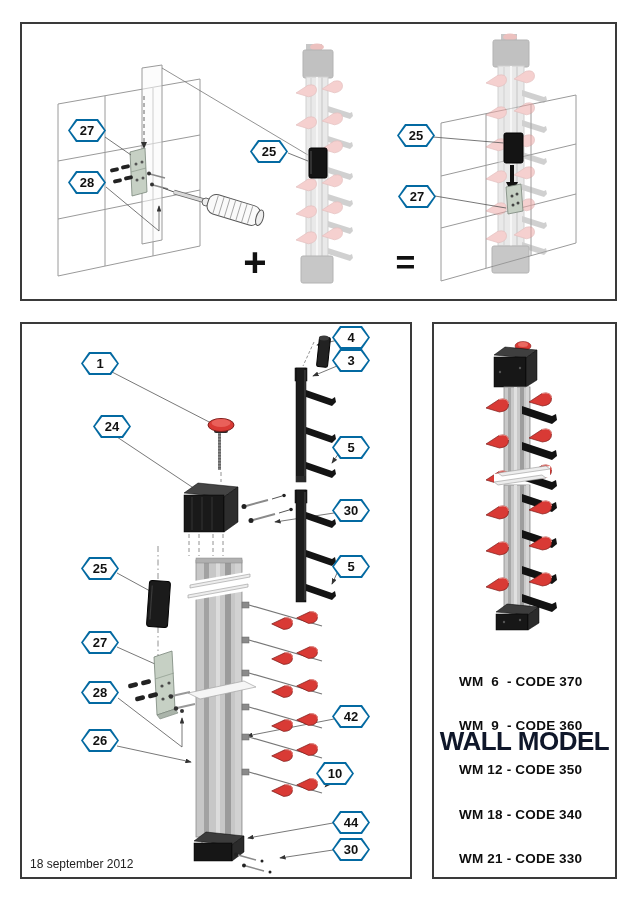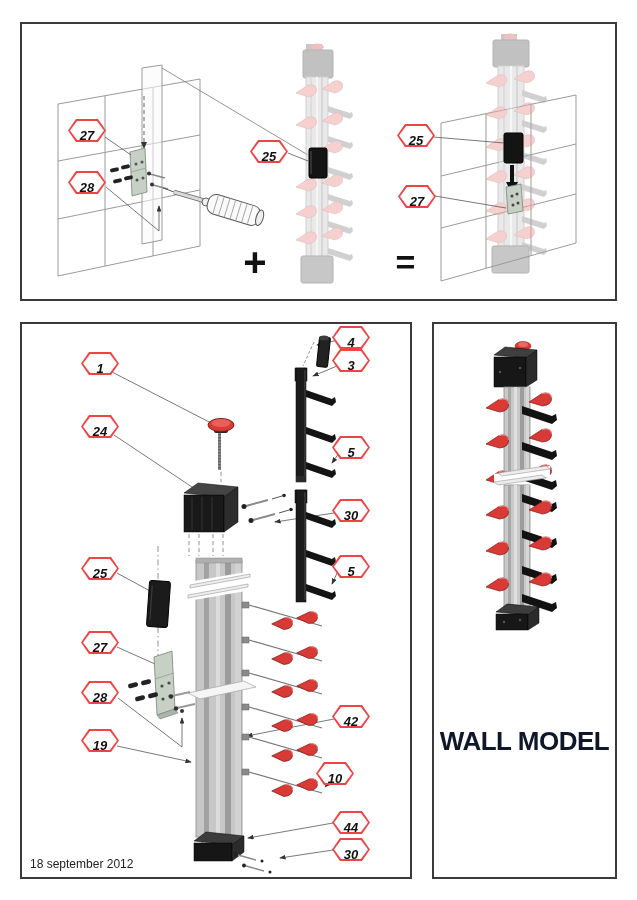--- a/index.html
+++ b/index.html
@@ -3,23 +3,23 @@
 <meta charset="utf-8">
 <style>
   html,body{margin:0;padding:0;background:#fff;}
   .page{position:relative;width:637px;height:900px;background:#fff;overflow:hidden;
         font-family:"Liberation Sans",sans-serif;}
   .panel{position:absolute;border:2.5px solid #3a3a3a;background:#fff;}
   #panel-instructions{left:20px;top:22px;width:593px;height:275px;}
   #panel-exploded{left:20px;top:322px;width:388px;height:553px;}
   #panel-model{left:432px;top:322px;width:181px;height:553px;}
   .scene{position:absolute;left:0;top:0;}
-  .hex{position:absolute;width:38px;height:23px;background:#ef4444;
+  .hex{position:absolute;width:38px;height:23px;background:#0369a1;
        clip-path:polygon(21% 0,79% 0,100% 50%,79% 100%,21% 100%,0 50%);
-       display:flex;align-items:flex-end;justify-content:center;z-index:6;font-style:italic;}
+       display:flex;align-items:center;justify-content:center;z-index:6;}
   .hex::before{content:"";position:absolute;inset:2px;background:#fff;
        clip-path:polygon(21% 0,79% 0,100% 50%,79% 100%,21% 100%,0 50%);}
   .hex span{position:relative;font-weight:bold;font-size:13px;color:#111;line-height:1;}
   .op{position:absolute;font-weight:bold;color:#111;transform:translate(-50%,-52%);z-index:6;}
   #plus-sign{font-size:40px;}
   #equals-sign{font-size:34px;letter-spacing:-1px;}
   #date-note{position:absolute;left:8px;top:533px;font-size:12px;color:#222;}
   #code-list{position:absolute;left:25px;top:321px;font-weight:bold;font-size:13.5px;
              line-height:14.8px;color:#0d0d0d;white-space:pre;letter-spacing:0.2px;}
   #wall-model-title{position:absolute;left:0;right:0;top:402px;text-align:center;
@@ -367,34 +367,34 @@
         <path d="M283,168 V276" stroke="#4a4a4a" stroke-width="1"></path>
         <use href="#hk" x="284" y="188"></use>
           <use href="#hk" x="284" y="226"></use>
           <use href="#hk" x="284" y="260"></use>
       </g>
     </svg>
 
     <div class="hex" style="left:59px;top:28px">
         <span>1</span>
       </div>
-    <div class="hex" style="left:59px;top:91px">
+    <div class="hex" style="left:71px;top:91px">
         <span>24</span>
       </div>
     <div class="hex" style="left:59px;top:233px">
         <span>25</span>
       </div>
     <div class="hex" style="left:59px;top:307px">
         <span>27</span>
       </div>
     <div class="hex" style="left:59px;top:357px">
         <span>28</span>
       </div>
     <div class="hex" style="left:59px;top:405px">
-        <span>19</span>
+        <span>26</span>
       </div>
     <div class="hex" style="left:310px;top:2px">
         <span>4</span>
       </div>
     <div class="hex" style="left:310px;top:25px">
         <span>3</span>
       </div>
     <div class="hex" style="left:310px;top:112px">
         <span>5</span>
       </div>
@@ -489,16 +489,23 @@
 
       <g stroke="#000" stroke-width="0.5">
         <polygon points="62,288 73,280 105,283 94,291" fill="#3c3c3c"></polygon>
         <rect x="62" y="290" width="32" height="16" fill="#171717"></rect>
         <polygon points="94,291 105,283 105,299 94,306" fill="#2b2b2b"></polygon>
         <circle cx="70" cy="298" r="1.2" fill="#555" stroke="none"></circle>
         <circle cx="86" cy="296" r="1.2" fill="#555" stroke="none"></circle>
       </g>
     </svg>
 
+    <div id="code-list">
+      <div>WM  6  - CODE 370</div>
+      <div>WM  9  - CODE 360</div>
+      <div>WM 12 - CODE 350</div>
+      <div>WM 18 - CODE 340</div>
+      <div>WM 21 - CODE 330</div>
+    </div>
     <div id="wall-model-title">WALL MODEL</div>
   </div>
 
 </div>
 
 </body></html>

